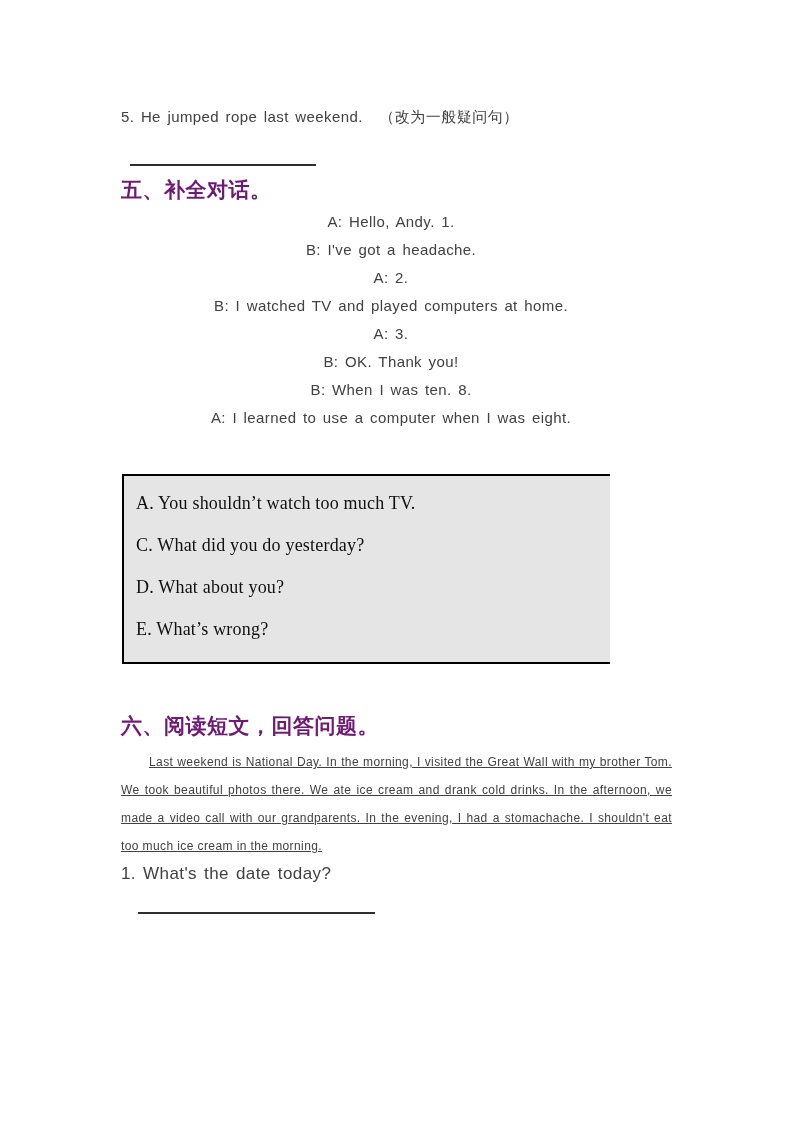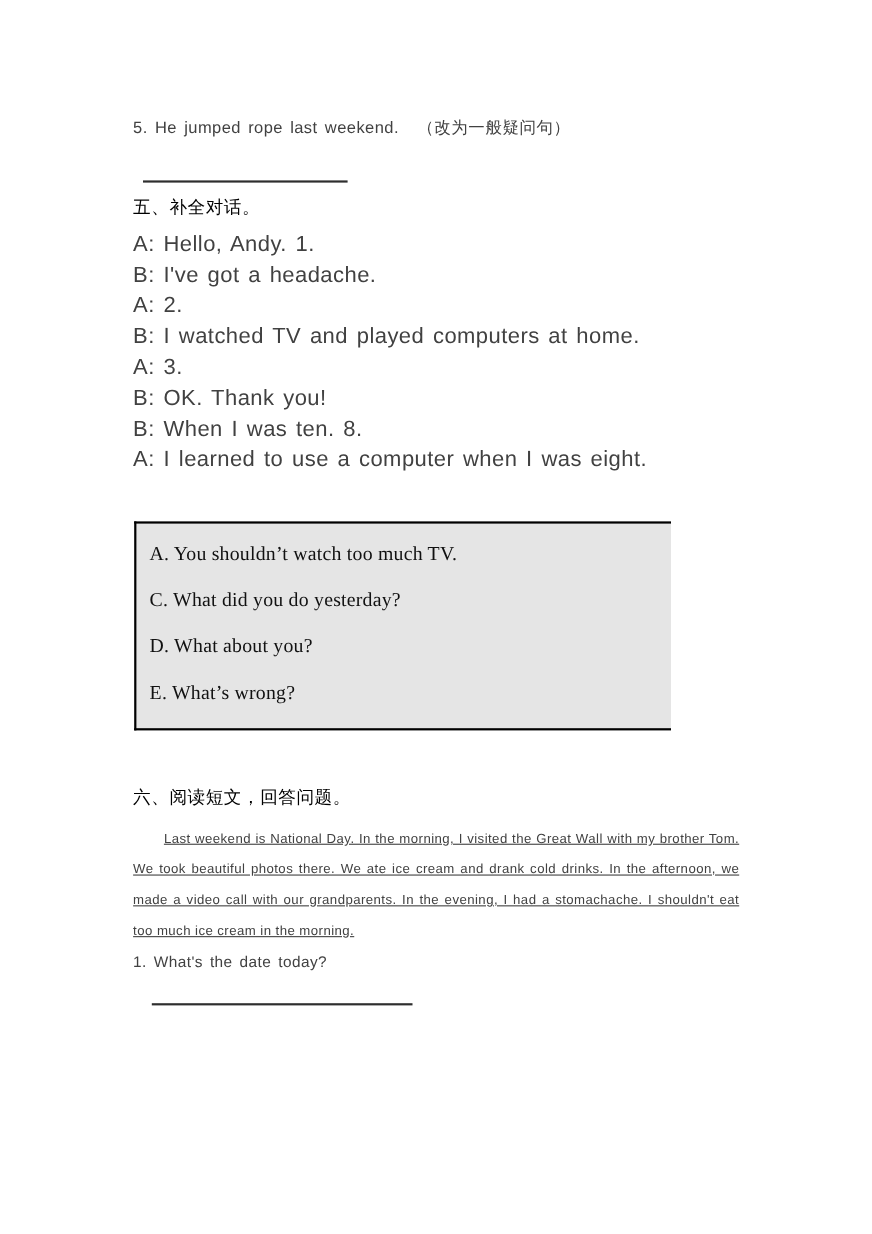--- a/index.html
+++ b/index.html
@@ -29,35 +29,36 @@
   .blank {
     height: 0;
     border-bottom: 2px solid #2e2e2e;
   }
   .blank-top {
     width: 186px;
     margin-left: 9px;
     margin-top: 33px;
   }
   .section-heading {
-    font-size: 16px;
+    font-size: 21px;
     line-height: 20px;
-    font-weight: normal;
-    color: #000000;
+    font-weight: bold;
+    color: #701a75;
     letter-spacing: 0.5px;
   }
   .heading-5 { margin-top: 14px; }
   .heading-6 { margin-top: 52px; }
   .dialogue { margin-top: 8px; }
   .dialogue-line {
-    font-size: 20px;
+    font-size: 15px;
     line-height: 28px;
     letter-spacing: 0.4px;
     word-spacing: 2px;
     white-space: nowrap;
+    text-align: center;
   }
   .options-box {
     margin-top: 42px;
     margin-left: 1px;
     width: 488px;
     border-top: 2px solid #000000;
     border-left: 2px solid #000000;
     border-bottom: 2px solid #000000;
     border-right: none;
     padding: 6px 10px 12px 12px;
@@ -75,21 +76,21 @@
     margin-top: 12px;
     width: 551px;
     font-size: 12px;
     line-height: 28px;
     letter-spacing: 0.4px;
     text-align: justify;
     text-indent: 28px;
     text-decoration: underline;
   }
   .reading-question {
-    font-size: 14px;
+    font-size: 17px;
     line-height: 28px;
     letter-spacing: 0.4px;
     word-spacing: 2px;
     white-space: nowrap;
   }
   .blank-bottom {
     width: 237px;
     margin-left: 17px;
     margin-top: 24px;
   }

